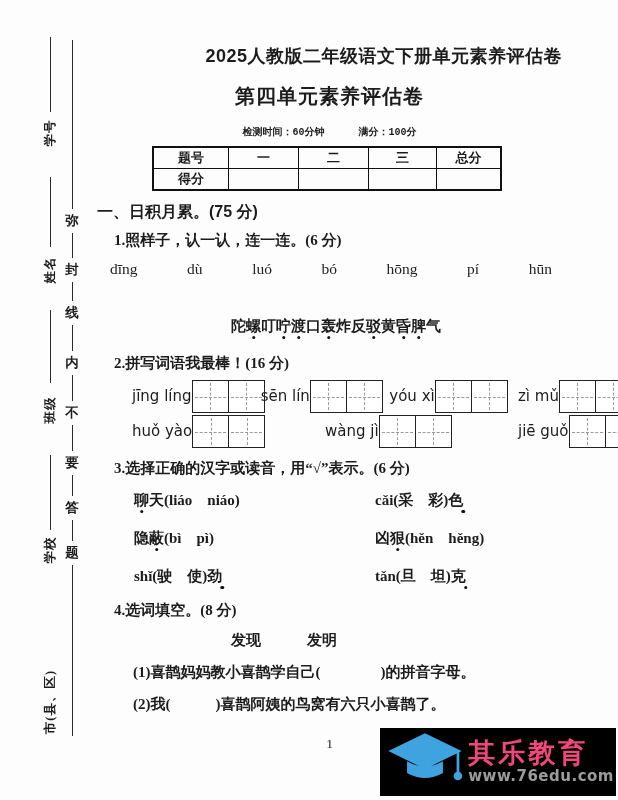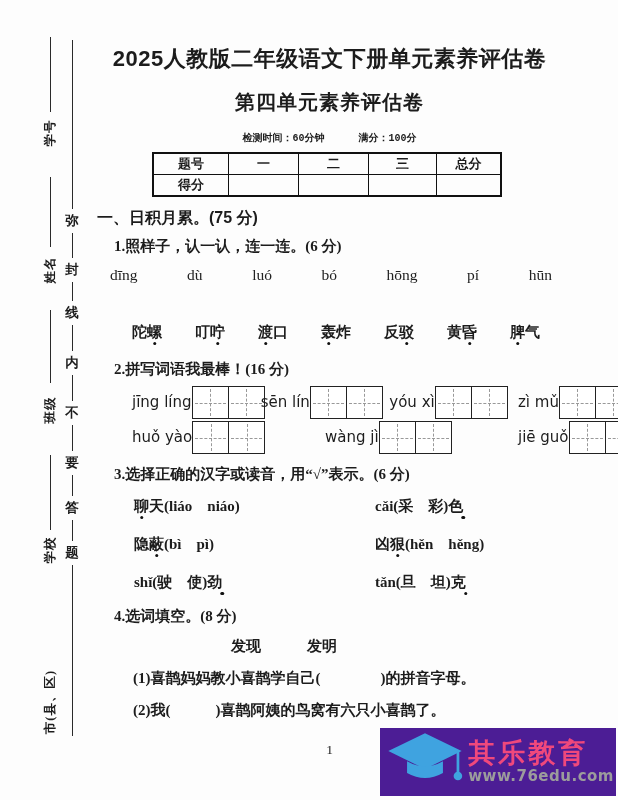--- a/index.html
+++ b/index.html
@@ -15,39 +15,39 @@
            font-size:12.5px;letter-spacing:1px;white-space:nowrap;font-weight:600;}
   .ml1{top:133px;} .ml2{top:270px;} .ml3{top:410px;} .ml4{top:550px;} .ml5{top:702px;}
   .seal-line{position:absolute;left:71.5px;top:40px;height:696px;width:1.3px;background:#2a2a2a;}
   .seal-ch{position:absolute;left:72px;transform:translateX(-50%);background:#fdfdfd;
            padding:3px 1px;font-size:13.5px;font-weight:600;}
   .sc0{top:209px;} .sc1{top:258px;} .sc2{top:301px;} .sc3{top:351px;}
   .sc4{top:401px;} .sc5{top:451px;} .sc6{top:496px;} .sc7{top:541px;}
 
   
   .content{position:absolute;left:97px;top:0;width:465px;}
-  .title{margin-top:44px;text-align:center;font-family:"Liberation Sans",sans-serif;
-         font-weight:bold;font-size:22px;letter-spacing:0.5px;}
+  .title{margin-top:44px;text-align:right;font-family:"Liberation Sans",sans-serif;
+         font-weight:bold;font-size:18px;letter-spacing:0.5px;}
   .subtitle{margin-top:15px;text-align:center;font-family:"Liberation Sans",sans-serif;
             font-weight:bold;font-size:20px;letter-spacing:1px;}
   .info-line{margin-top:15px;display:flex;justify-content:center;gap:34px;
              font-family:Liberation Mono, monospace;font-weight:bold;font-size:10px;}
   table.score{border-collapse:collapse;margin:7px 0 0 55px;table-layout:fixed;}
   table.score td{border:1px solid #111;height:20px;text-align:center;
                  font-family:"Liberation Sans",sans-serif;font-weight:bold;font-size:13px;padding:0;}
   table.score{border:2px solid #111;}
   .c0{width:74px;} .c1{width:69px;} .c2{width:69px;} .c3{width:67px;} .c4{width:63px;}
 
   .sec-head{margin-top:11px;font-family:"Liberation Sans",sans-serif;font-weight:bold;font-size:16px;}
   .stem{margin-left:17px;font-size:15px;font-weight:600;}
   .stem1{margin-top:8px;} .stem2{margin-top:18px;} .stem3{margin-top:11px;} .stem4{margin-top:15px;}
 
   .match-pinyin{display:flex;justify-content:space-between;width:442px;margin:10px 0 0 13px;
                 font-family:Liberation Serif, serif;font-size:15.5px;color:#222;}
-  .match-words{display:flex;justify-content:space-between;width:408px;margin:39px 0 0 35px;
+  .match-words{display:flex;justify-content:center;width:408px;margin:39px 0 0 35px;
                font-size:15px;font-weight:600;}
   .dot-under{position:relative;}
   .dot-under::after{content:"";position:absolute;left:50%;bottom:-5px;transform:translateX(-50%);
                     width:3.5px;height:3.5px;border-radius:50%;background:#111;}
 
   .tian-grid{display:flex;justify-content:space-between;width:464px;margin-left:35px;}
   .tg1{margin-top:7px;} .tg2{margin-top:2px;}
   .tian-group{width:78px;display:flex;flex-direction:row;align-items:center;}
   .tian-label{font-family:"DejaVu Sans",sans-serif;font-size:15px;margin-bottom:2px;white-space:nowrap;}
   .tian-pair{display:flex;border:1.6px solid #222;background:#fff;}
@@ -60,21 +60,21 @@
   .q3-row1{margin-top:13px;} .q3-row2{margin-top:19px;align-items:flex-end;} .q3-row3{margin-top:19px;}
   .q3-left{width:241px;}
 
   .q4-options{display:flex;gap:46px;margin:11px 0 0 134px;font-size:15px;font-weight:600;}
   .q4-line{margin:13px 0 0 36px;font-size:15px;font-weight:600;white-space:nowrap;}
 
   .page-num{margin-top:22px;text-align:center;font-size:13.5px;}
 
   
   .logo{position:absolute;right:2px;bottom:4px;display:flex;align-items:center;
-        background:#4c1d95;padding:2px 2px 2px 6px;}
+        background:#000000;padding:2px 2px 2px 6px;}
   .logo-txt{display:flex;flex-direction:column;align-items:flex-start;margin-left:4px;}
   .logo-name{font-family:"Liberation Sans",sans-serif;font-weight:bold;font-size:27px;
              letter-spacing:3px;color:#f0487c;line-height:1.05;}
   .logo-url{font-family:"DejaVu Sans",sans-serif;font-weight:bold;font-size:15px;
             color:#9c9c9c;letter-spacing:0.5px;}
 </style>
 </head>
 <body>
 
 <div class="page">

